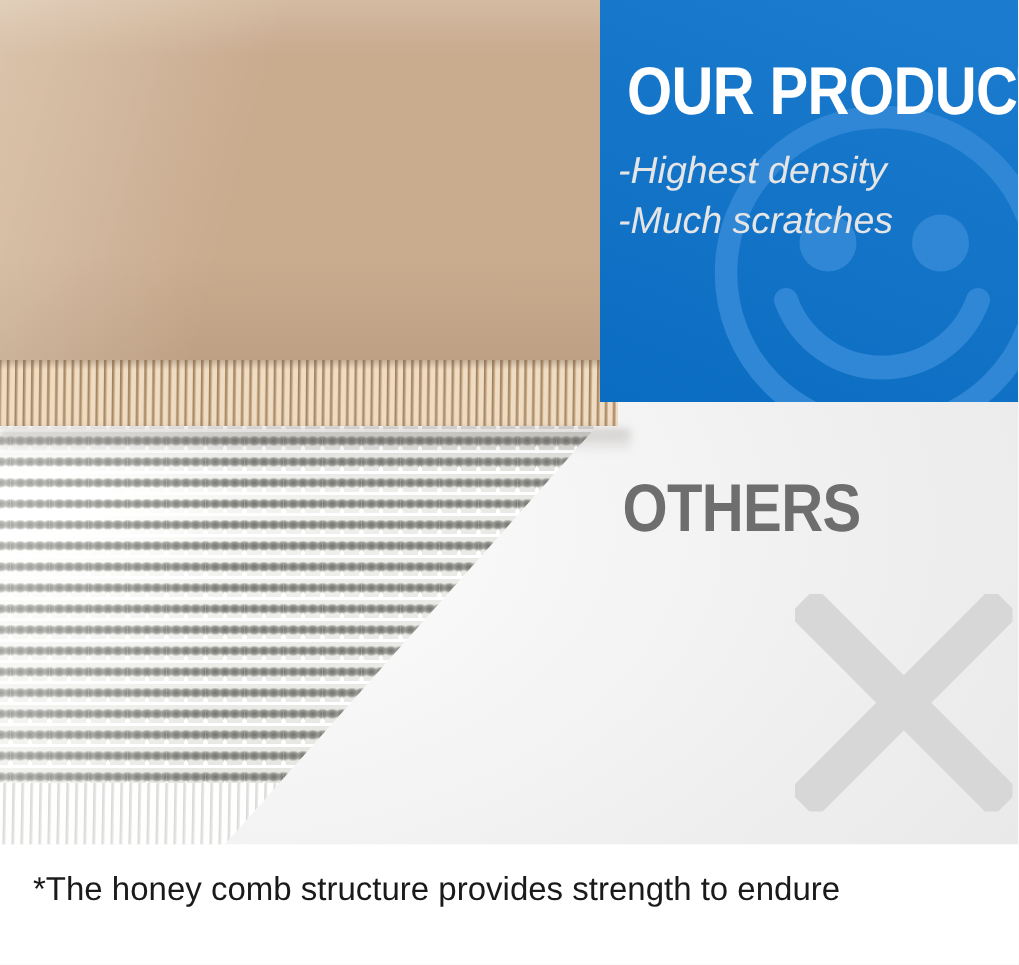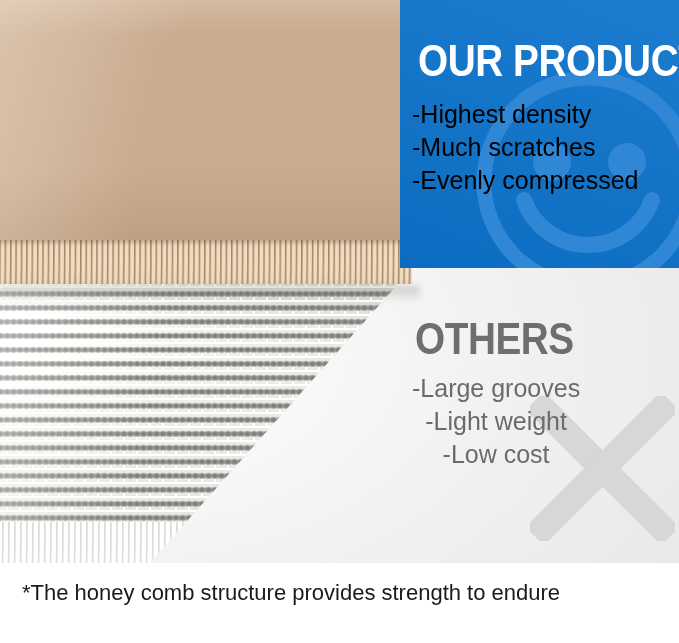--- a/index.html
+++ b/index.html
@@ -206,34 +206,34 @@
     transform-origin: left center;
     white-space: nowrap;
   }
   .list-product {
     position: absolute;
     left: 12px;
     top: 98px;
     margin: 0;
     padding: 0;
     list-style: none;
-    color: #000000;
+    color: #e5e5e5;
     font-size: 25px;
     line-height: 33px;
     white-space: nowrap;
+    font-style: italic;
   }
 
   
   .others {
     position: absolute;
     left: 400px;
     top: 268px;
     width: 279px;
     height: 295px;
-    text-align: center;
   }
   .x-mark {
     position: absolute;
     left: 130px;
     top: 128px;
     width: 145px;
     height: 145px;
   }
   .head-others {
     position: absolute;
@@ -307,41 +307,35 @@
           <circle cx="155" cy="96" r="19" fill="#2f87d6"></circle>
           <path d="M52 134 A 68 68 0 0 0 180 134" fill="none" stroke="#2f87d6" stroke-width="16" stroke-linecap="round"></path>
         </svg>
       </div>
 
       <div class="head-product">OUR PRODUCT</div>
 
       <ul class="list-product">
         <li>-Highest density</li>
         <li>-Much scratches</li>
-        <li>-Evenly compressed</li>
       </ul>
     </div>
 
     <div class="others">
       <div class="x-mark">
         <svg width="145" height="145" viewBox="0 0 145 145" aria-hidden="true">
           <g stroke="#d7d7d7" stroke-width="26" stroke-linecap="square">
             <line x1="14" y1="14" x2="131" y2="131"></line>
             <line x1="131" y1="14" x2="14" y2="131"></line>
           </g>
         </svg>
       </div>
 
       <div class="head-others">OTHERS</div>
 
-      <ul class="list-others">
-        <li>-Large grooves</li>
-        <li>-Light weight</li>
-        <li>-Low cost</li>
-      </ul>
     </div>
   </div>
 
   <div class="caption">
     <p>*The honey comb structure provides strength to endure</p>
   </div>
 
 </div>
 
 </body></html>

